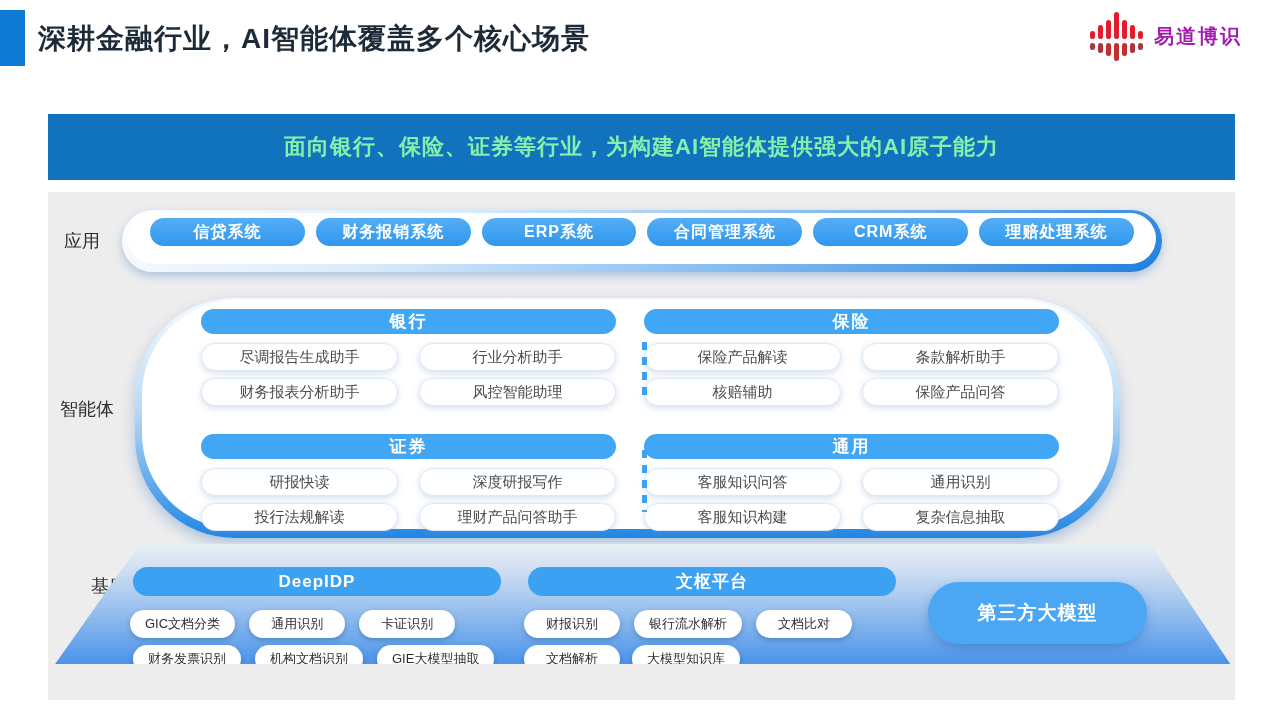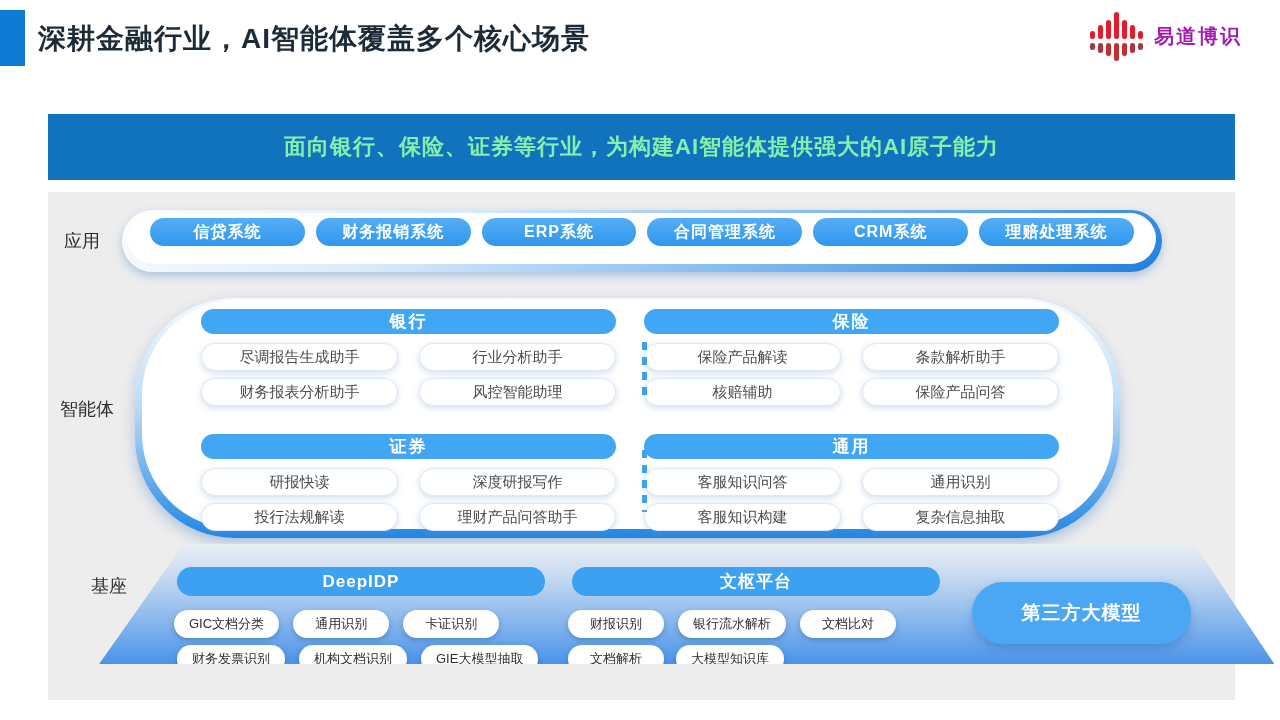--- a/index.html
+++ b/index.html
@@ -55,21 +55,21 @@
                font-size:15px; display:flex; align-items:center; justify-content:center;
                box-shadow:0 2px 6px rgba(110,145,190,.30); }
   .dash-sep { position:absolute; left:500px; width:5px;
               background:repeating-linear-gradient(to bottom,#3da0f2 0 8px,transparent 8px 15px); }
   .dash-1 { top:42px; height:60px; }
   .dash-2 { top:150px; height:62px; }
 
   
   .trapezoid { position:absolute; left:48px; top:538px; width:1187px; height:126px;
                clip-path:polygon(7.75% 4.5%, 92.85% 4.5%, 99.6% 100%, 0.6% 100%);
-               background:linear-gradient(180deg,#edf1f6 0%,#d4e1f2 22%,#9cc2ee 55%,#4a93e9 100%);margin-left:44px; }
+               background:linear-gradient(180deg,#edf1f6 0%,#d4e1f2 22%,#9cc2ee 55%,#4a93e9 100%); }
   .platform-header { position:absolute; top:29px; width:368px; height:29px; border-radius:15px; background:#3da1f2;
                      color:#ffffff; font-size:17px; font-weight:700; display:flex; align-items:center; justify-content:center; letter-spacing:1px; }
   .ph-left { left:85px; } .ph-mid { left:480px; }
   .third-party { position:absolute; left:880px; top:44px; width:219px; height:62px; border-radius:31px; background:#4ba6f3;
                  color:#ffffff; font-size:19px; font-weight:700; display:flex; align-items:center; justify-content:center;
                  letter-spacing:1px; box-shadow:0 4px 10px rgba(20,80,160,.30); }
   .f-row { position:absolute; display:flex; gap:14px; }
   .fr1l { left:82px; top:72px; } .fr1m { left:476px; top:72px; }
   .fr2l { left:85px; top:107px; } .fr2m { left:476px; top:107px;gap:12px; }
   .f-pill { height:28px; min-width:96px; padding:0 15px; border-radius:14px; background:#ffffff; color:#2e2e2e;

